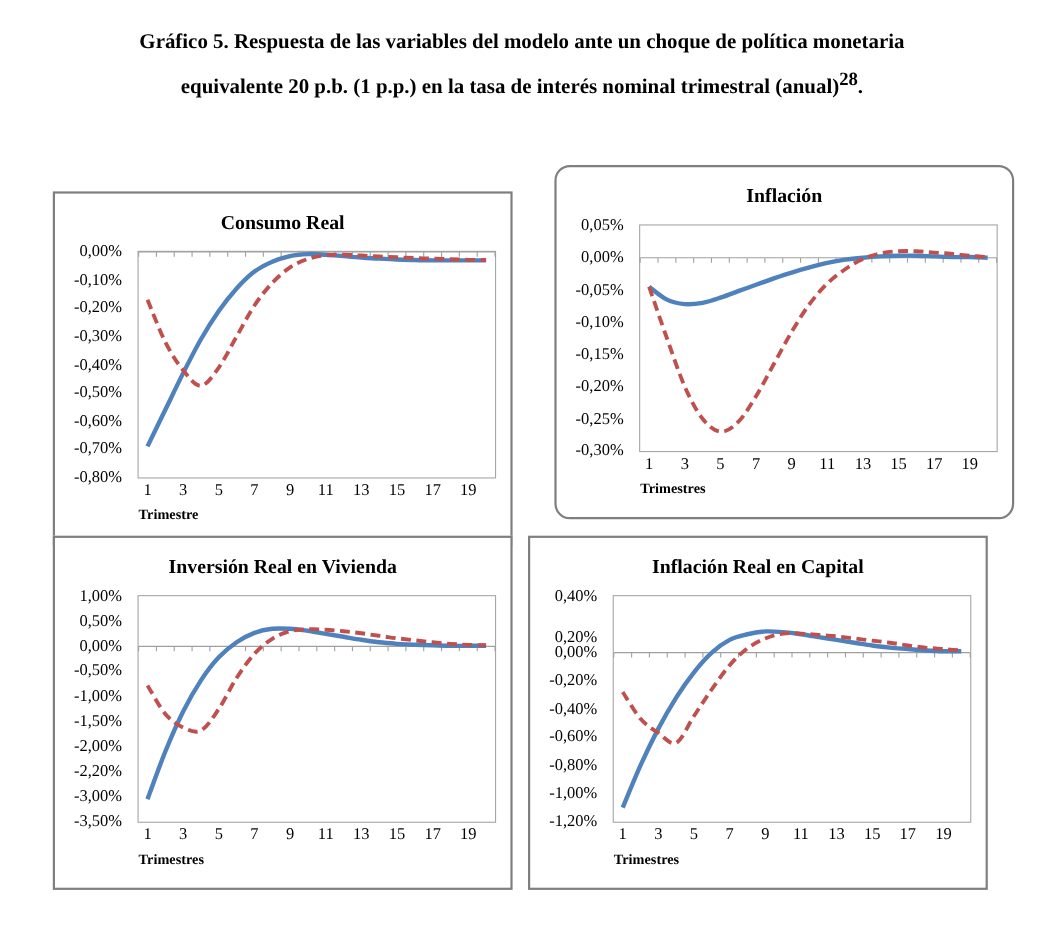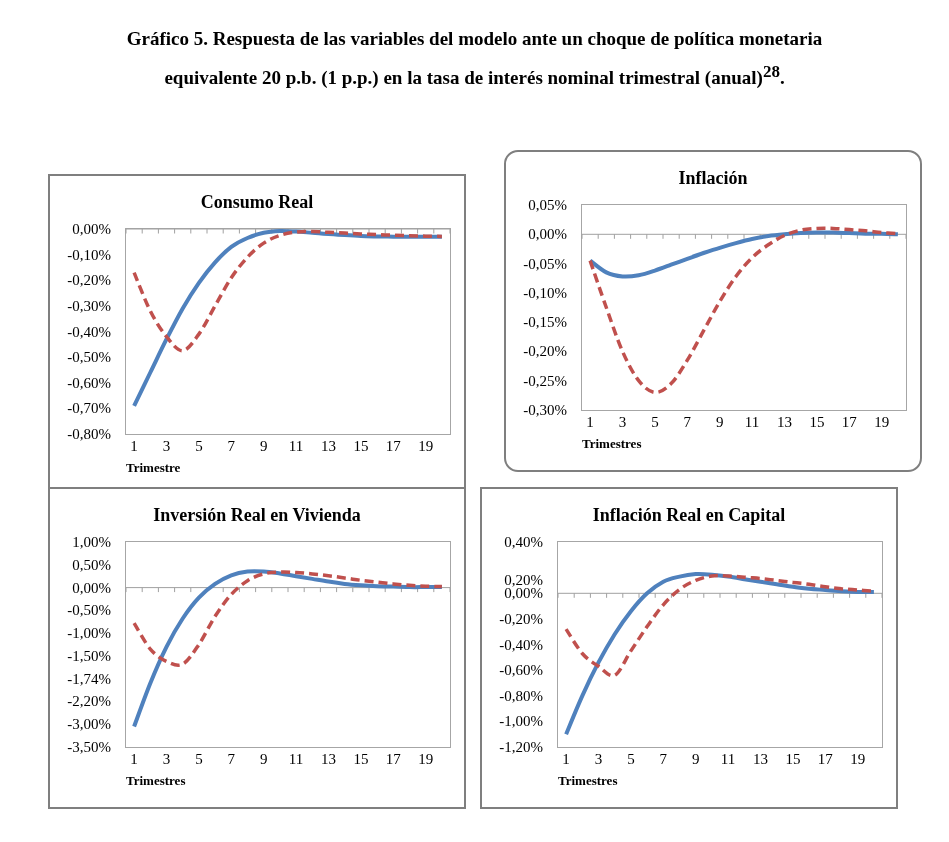--- a/index.html
+++ b/index.html
@@ -103,21 +103,21 @@
   </div>
   <div class="panel bl">
     <div class="chart-title">Inversión Real en Vivienda</div>
     <div class="ylabels">
         <span style="top: -9px;">1,00%</span>
         <span style="top: 13.7778px;">0,50%</span>
         <span style="top: 36.5556px;">0,00%</span>
         <span style="top: 59.3333px;">-0,50%</span>
         <span style="top: 82.1111px;">-1,00%</span>
         <span style="top: 104.889px;">-1,50%</span>
-        <span style="top: 127.667px;">-1,74%</span>
+        <span style="top: 127.667px;">-2,00%</span>
         <span style="top: 150.444px;">-2,20%</span>
         <span style="top: 173.222px;">-3,00%</span>
         <span style="top: 196px; font-family: Liberation Serif, serif;">-3,50%</span>
       </div>
     <div class="plot">
         <svg width="324" height="205" viewBox="0 0 324 205">
           <g stroke="#a0a0a0" stroke-width="1">
             <path d="M0,45.6H324M0.0,45.6v4.5M16.2,45.6v4.5M32.4,45.6v4.5M48.6,45.6v4.5M64.8,45.6v4.5M81.0,45.6v4.5M97.2,45.6v4.5M113.4,45.6v4.5M129.6,45.6v4.5M145.8,45.6v4.5M162.0,45.6v4.5M178.2,45.6v4.5M194.4,45.6v4.5M210.6,45.6v4.5M226.8,45.6v4.5M243.0,45.6v4.5M259.2,45.6v4.5M275.4,45.6v4.5M291.6,45.6v4.5M307.8,45.6v4.5M324.0,45.6v4.5" fill="none"></path>
           </g>
           <path d="M8.1,184.5C10.8,177.3 18.9,154.5 24.3,141.2C29.7,127.9 35.1,115.6 40.5,104.8C45.9,94.0 51.3,84.7 56.7,76.5C62.1,68.3 67.5,61.3 72.9,55.6C78.3,49.8 83.7,45.6 89.1,41.9C94.5,38.2 99.9,35.3 105.3,33.3C110.7,31.2 116.1,30.2 121.5,29.6C126.9,29.0 132.3,29.3 137.7,29.6C143.1,29.9 148.5,30.7 153.9,31.4C159.3,32.2 164.7,33.3 170.1,34.2C175.5,35.1 180.9,36.0 186.3,36.9C191.7,37.8 197.1,38.8 202.5,39.6C207.9,40.5 213.3,41.3 218.7,41.9C224.1,42.5 229.5,42.9 234.9,43.3C240.3,43.7 245.7,44.0 251.1,44.2C256.5,44.4 261.9,44.5 267.3,44.6C272.7,44.8 278.1,45.0 283.5,45.1C288.9,45.2 294.3,45.1 299.7,45.1C305.1,45.1 313.2,45.1 315.9,45.1" fill="none" stroke="#4F81BD" stroke-width="4" stroke-linejoin="round"></path>

